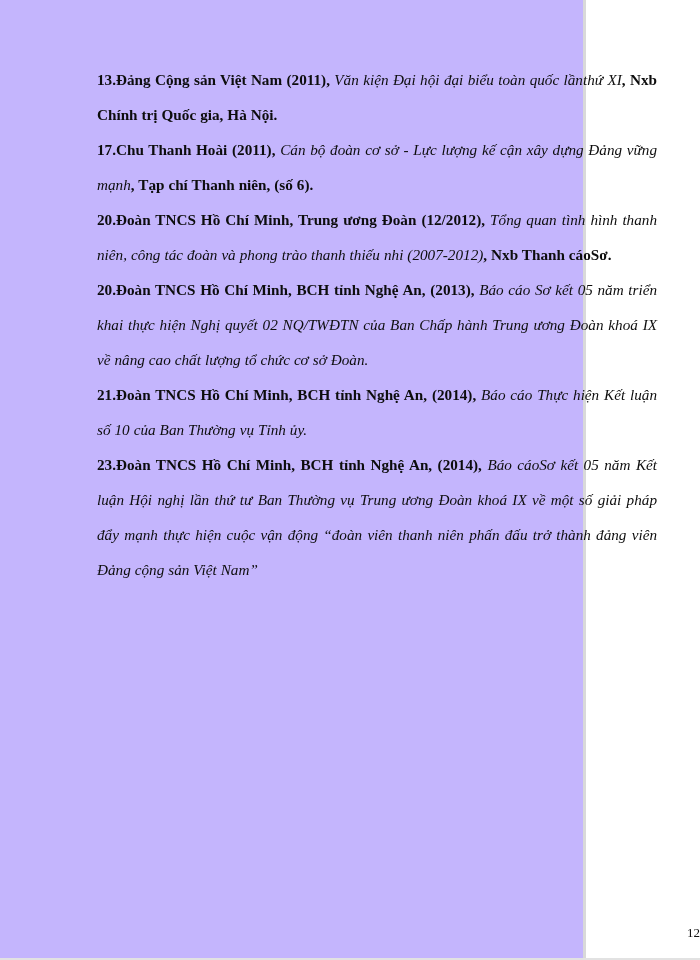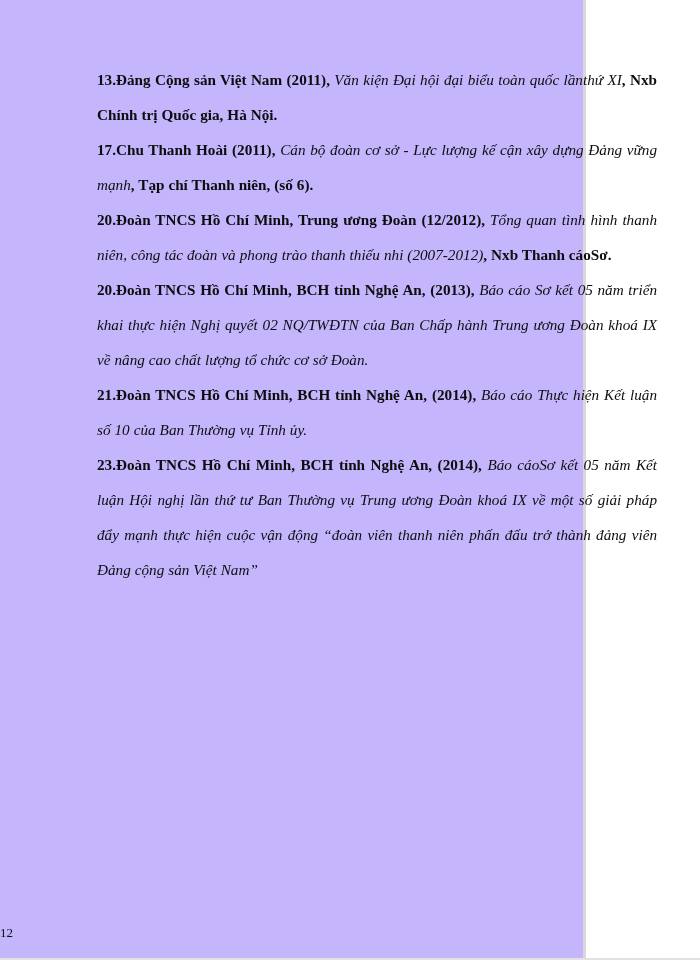--- a/index.html
+++ b/index.html
@@ -74,21 +74,21 @@
   }
 
   .b { font-weight: bold; }
   .i { font-style: italic; }
 
   .page-number {
     position: absolute;
     left: 0;
     top: 925px;
     width: 700px;
-    text-align: left;
+    text-align: right;
     font-size: 13px;
     line-height: 16px;
     color: #111111;
   }
 </style>
 </head>
 <body>
 
 <div class="page">
 

